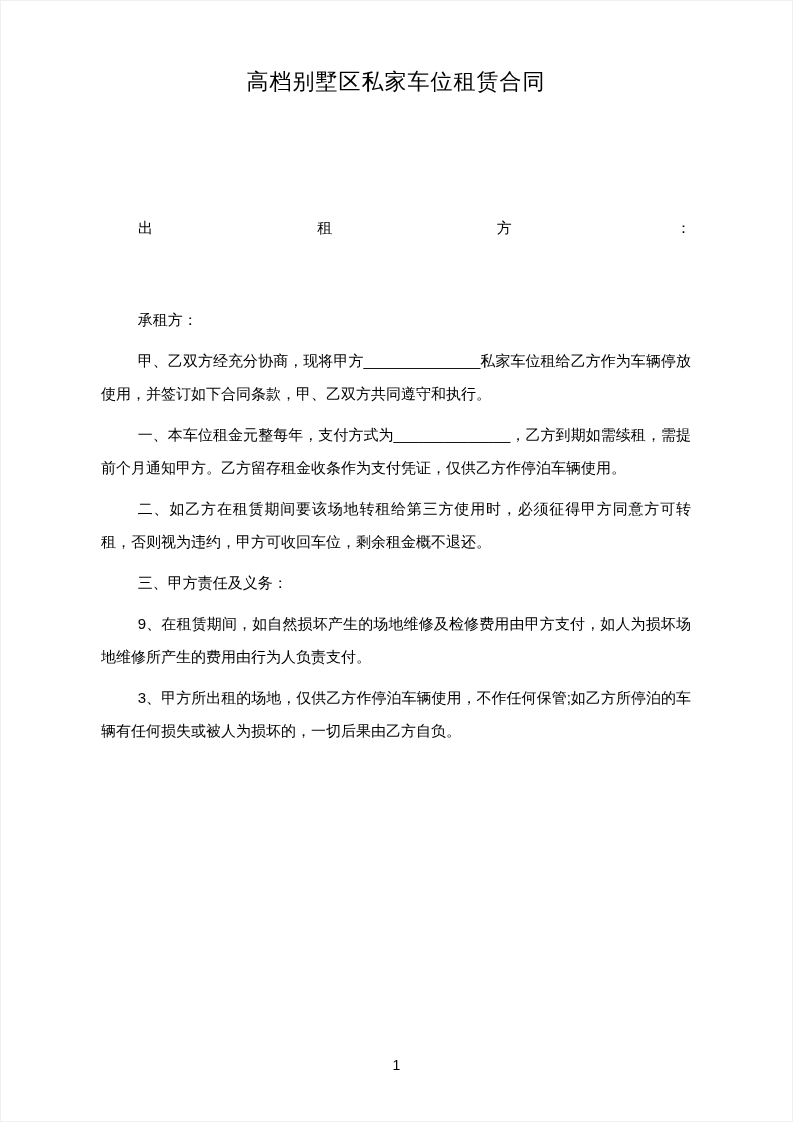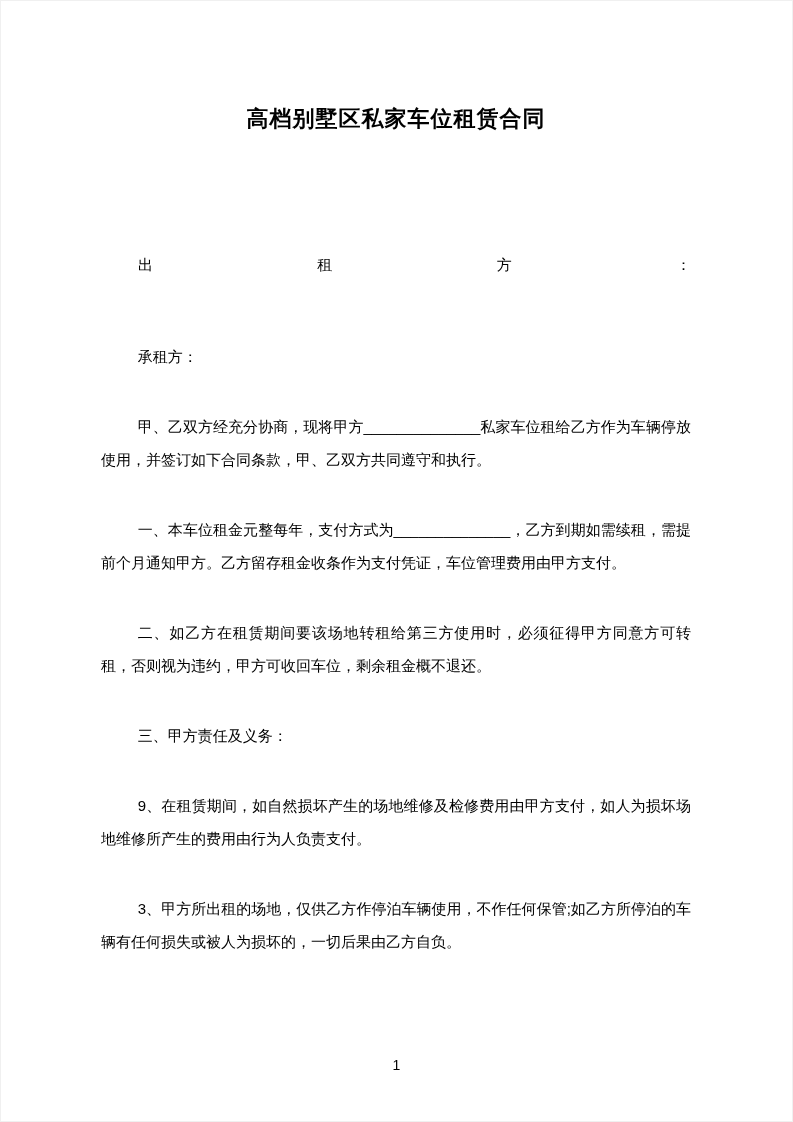--- a/index.html
+++ b/index.html
@@ -14,43 +14,43 @@
   }
   .page {
     width: 793px;
     height: 1122px;
     background: #ffffff;
     position: relative;
     padding: 0 101px 0 100px;
     border: 1px solid #f0f0f0;
   }
   .doc-title {
-    padding-top: 104px;
+    padding-top: 67px;
     text-align: center;
     font-size: 22px;
-    font-weight: bold;
+    font-weight: normal;
     letter-spacing: 1px;
     line-height: 1.3;
   }
   .lessor-line {
     display: flex;
     justify-content: space-between;
     align-items: baseline;
     margin-top: 120px;
     padding-left: 37px;
     font-size: 15px;
     line-height: 21px;
     font-weight: 500;
   }
   .para {
     font-size: 15px;
     line-height: 33px;
     text-indent: 2.45em;
     text-align: justify;
-    margin-top: 37px;
+    margin-top: 8px;
     font-weight: 500;
     word-break: break-all;
   }
   .para.lessee {
     margin-top: 65px;
     text-align: left;
   }
   .page-number {
     position: absolute;
     bottom: 48px;
@@ -72,21 +72,21 @@
     <span>出</span>
     <span>租</span>
     <span>方</span>
     <span>：</span>
   </div>
 
   <p class="para lessee">承租方：</p>
 
   <p class="para">甲、乙双方经充分协商，现将甲方______________私家车位租给乙方作为车辆停放使用，并签订如下合同条款，甲、乙双方共同遵守和执行。</p>
 
-  <p class="para">一、本车位租金元整每年，支付方式为______________，乙方到期如需续租，需提前个月通知甲方。乙方留存租金收条作为支付凭证，车位管理费用由甲方支付。</p>
+  <p class="para">一、本车位租金元整每年，支付方式为______________，乙方到期如需续租，需提前个月通知甲方。乙方留存租金收条作为支付凭证，仅供乙方作停泊车辆使用。</p>
 
 
   <p class="para">二、如乙方在租赁期间要该场地转租给第三方使用时，必须征得甲方同意方可转租，否则视为违约，甲方可收回车位，剩余租金概不退还。</p>
 
   <p class="para">三、甲方责任及义务：</p>
 
 
   <p class="para">9、在租赁期间，如自然损坏产生的场地维修及检修费用由甲方支付，如人为损坏场地维修所产生的费用由行为人负责支付。</p>
 
   <p class="para">3、甲方所出租的场地，仅供乙方作停泊车辆使用，不作任何保管;如乙方所停泊的车辆有任何损失或被人为损坏的，一切后果由乙方自负。</p>

